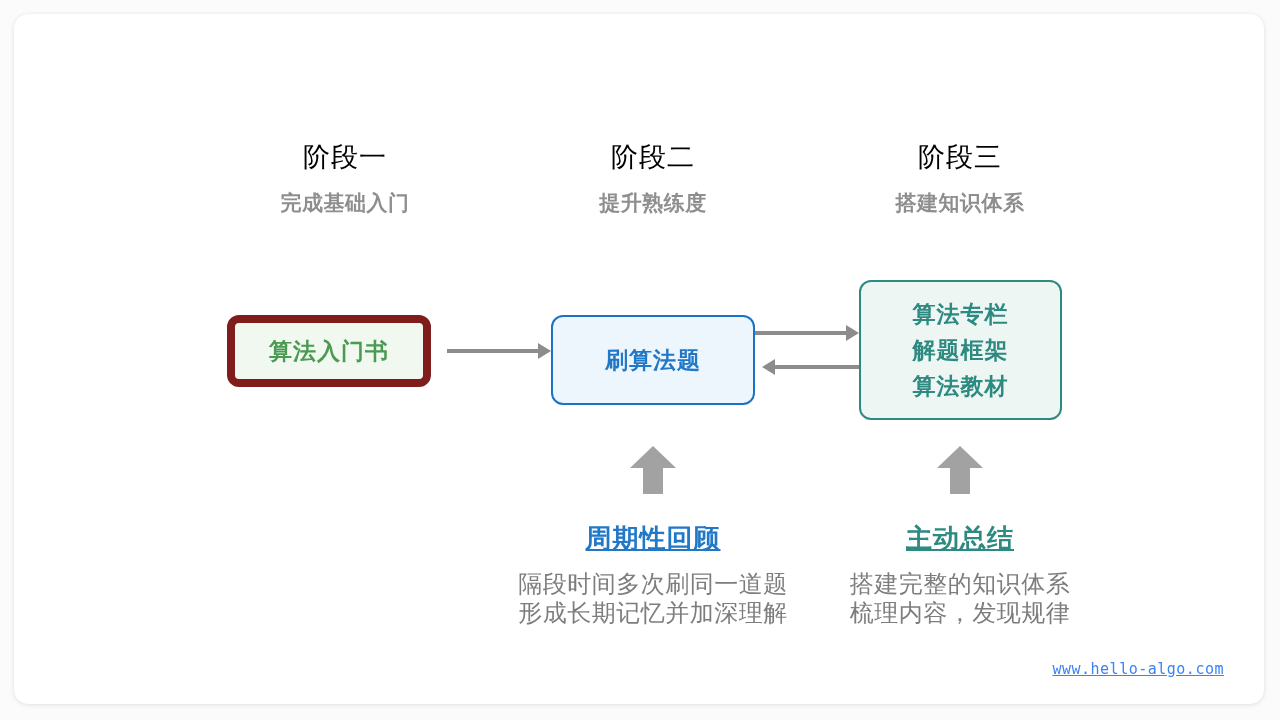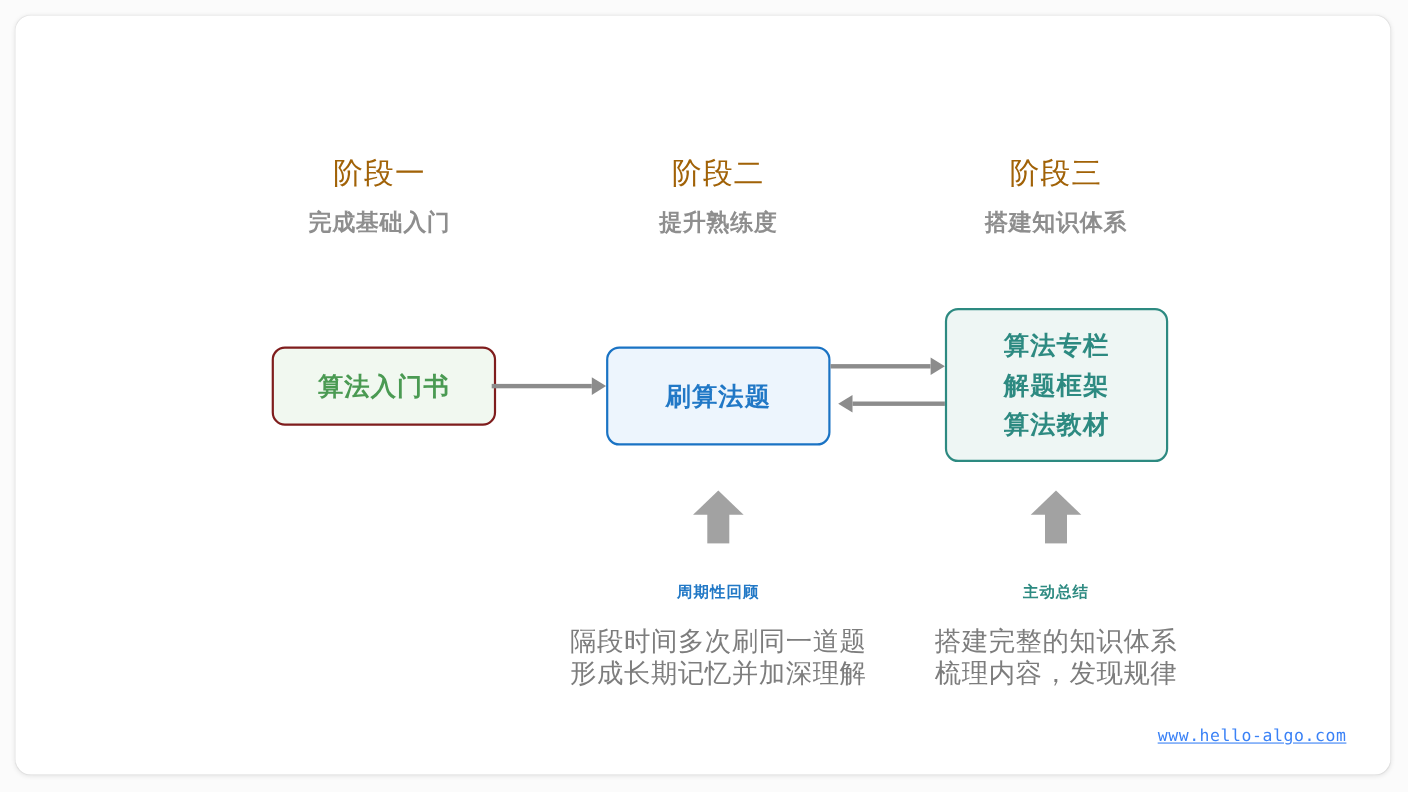--- a/index.html
+++ b/index.html
@@ -23,21 +23,21 @@
     box-shadow: 0 1px 5px rgba(0,0,0,0.10), 0 0 1px rgba(0,0,0,0.08);
   }
 
   .stage-header {
     position: absolute;
     text-align: center;
     width: 260px;
   }
   .stage-title {
     font-size: 27px;
-    color: #a16207;
+    color: #000000;
     font-weight: 400;
     letter-spacing: 1px;
     line-height: 34px;
   }
   .stage-sub {
     font-size: 21px;
     color: #8e8e8e;
     font-weight: bold;
     letter-spacing: 0.5px;
     line-height: 30px;
@@ -52,22 +52,22 @@
     flex-direction: column;
     align-items: center;
     justify-content: center;
     font-weight: bold;
     font-size: 23px;
     letter-spacing: 1px;
   }
   .node .line { line-height: 36px; }
 
   #node-green {
-    left: 233px; top: 301px; width: 204px; height: 72px;
-    border: 2px solid #7f1d1d;
+    left: 213px; top: 301px; width: 204px; height: 72px;
+    border: 8px solid #7f1d1d;
     background: #f1f8f0;
     color: #4a9a52;
   }
   #node-blue {
     left: 537px; top: 301px; width: 204px; height: 90px;
     border: 2px solid #1a73c4;
     background: #edf5fd;
     color: #2178c6;
   }
   #node-teal {
@@ -116,24 +116,25 @@
     border-right: 23px solid transparent;
     border-bottom: 22px solid #a2a2a2;
   }
 
   .annotation {
     position: absolute;
     text-align: center;
     width: 300px;
   }
   .ann-title {
-    font-size: 14px;
+    font-size: 26px;
     font-weight: bold;
     line-height: 30px;
     letter-spacing: 1px;
+    text-decoration: underline;
   }
   .ann-desc {
     font-size: 24px;
     color: #7d7d7d;
     line-height: 29px;
     margin-top: 16px;
     letter-spacing: 0.5px;
   }
 
   #footer-url {

